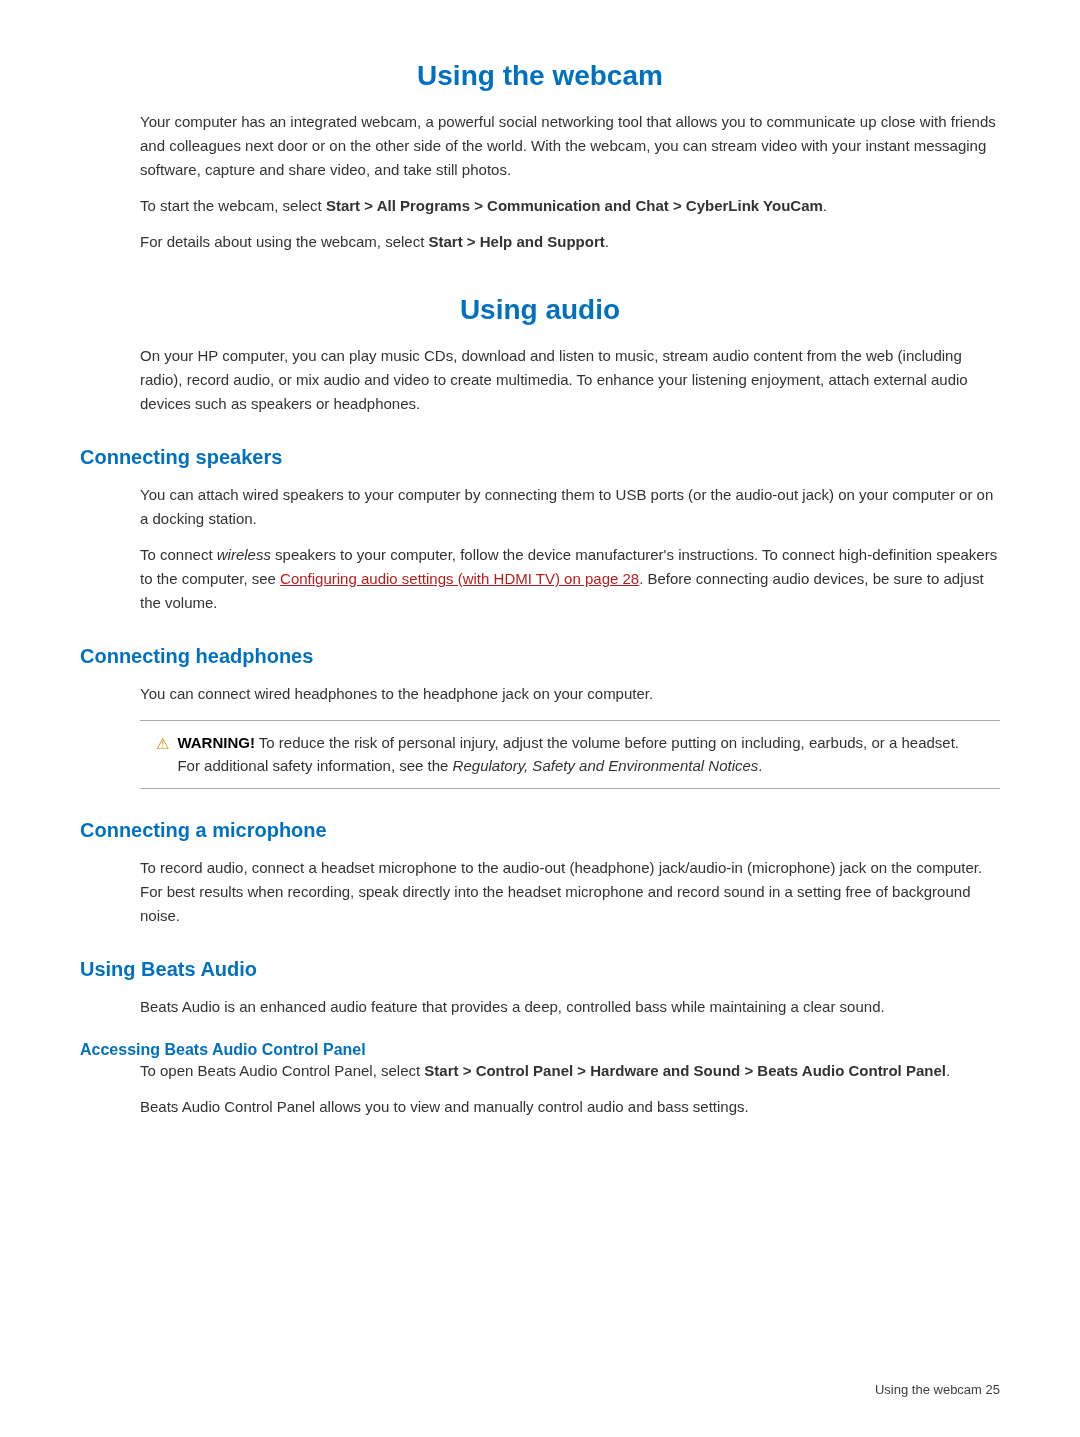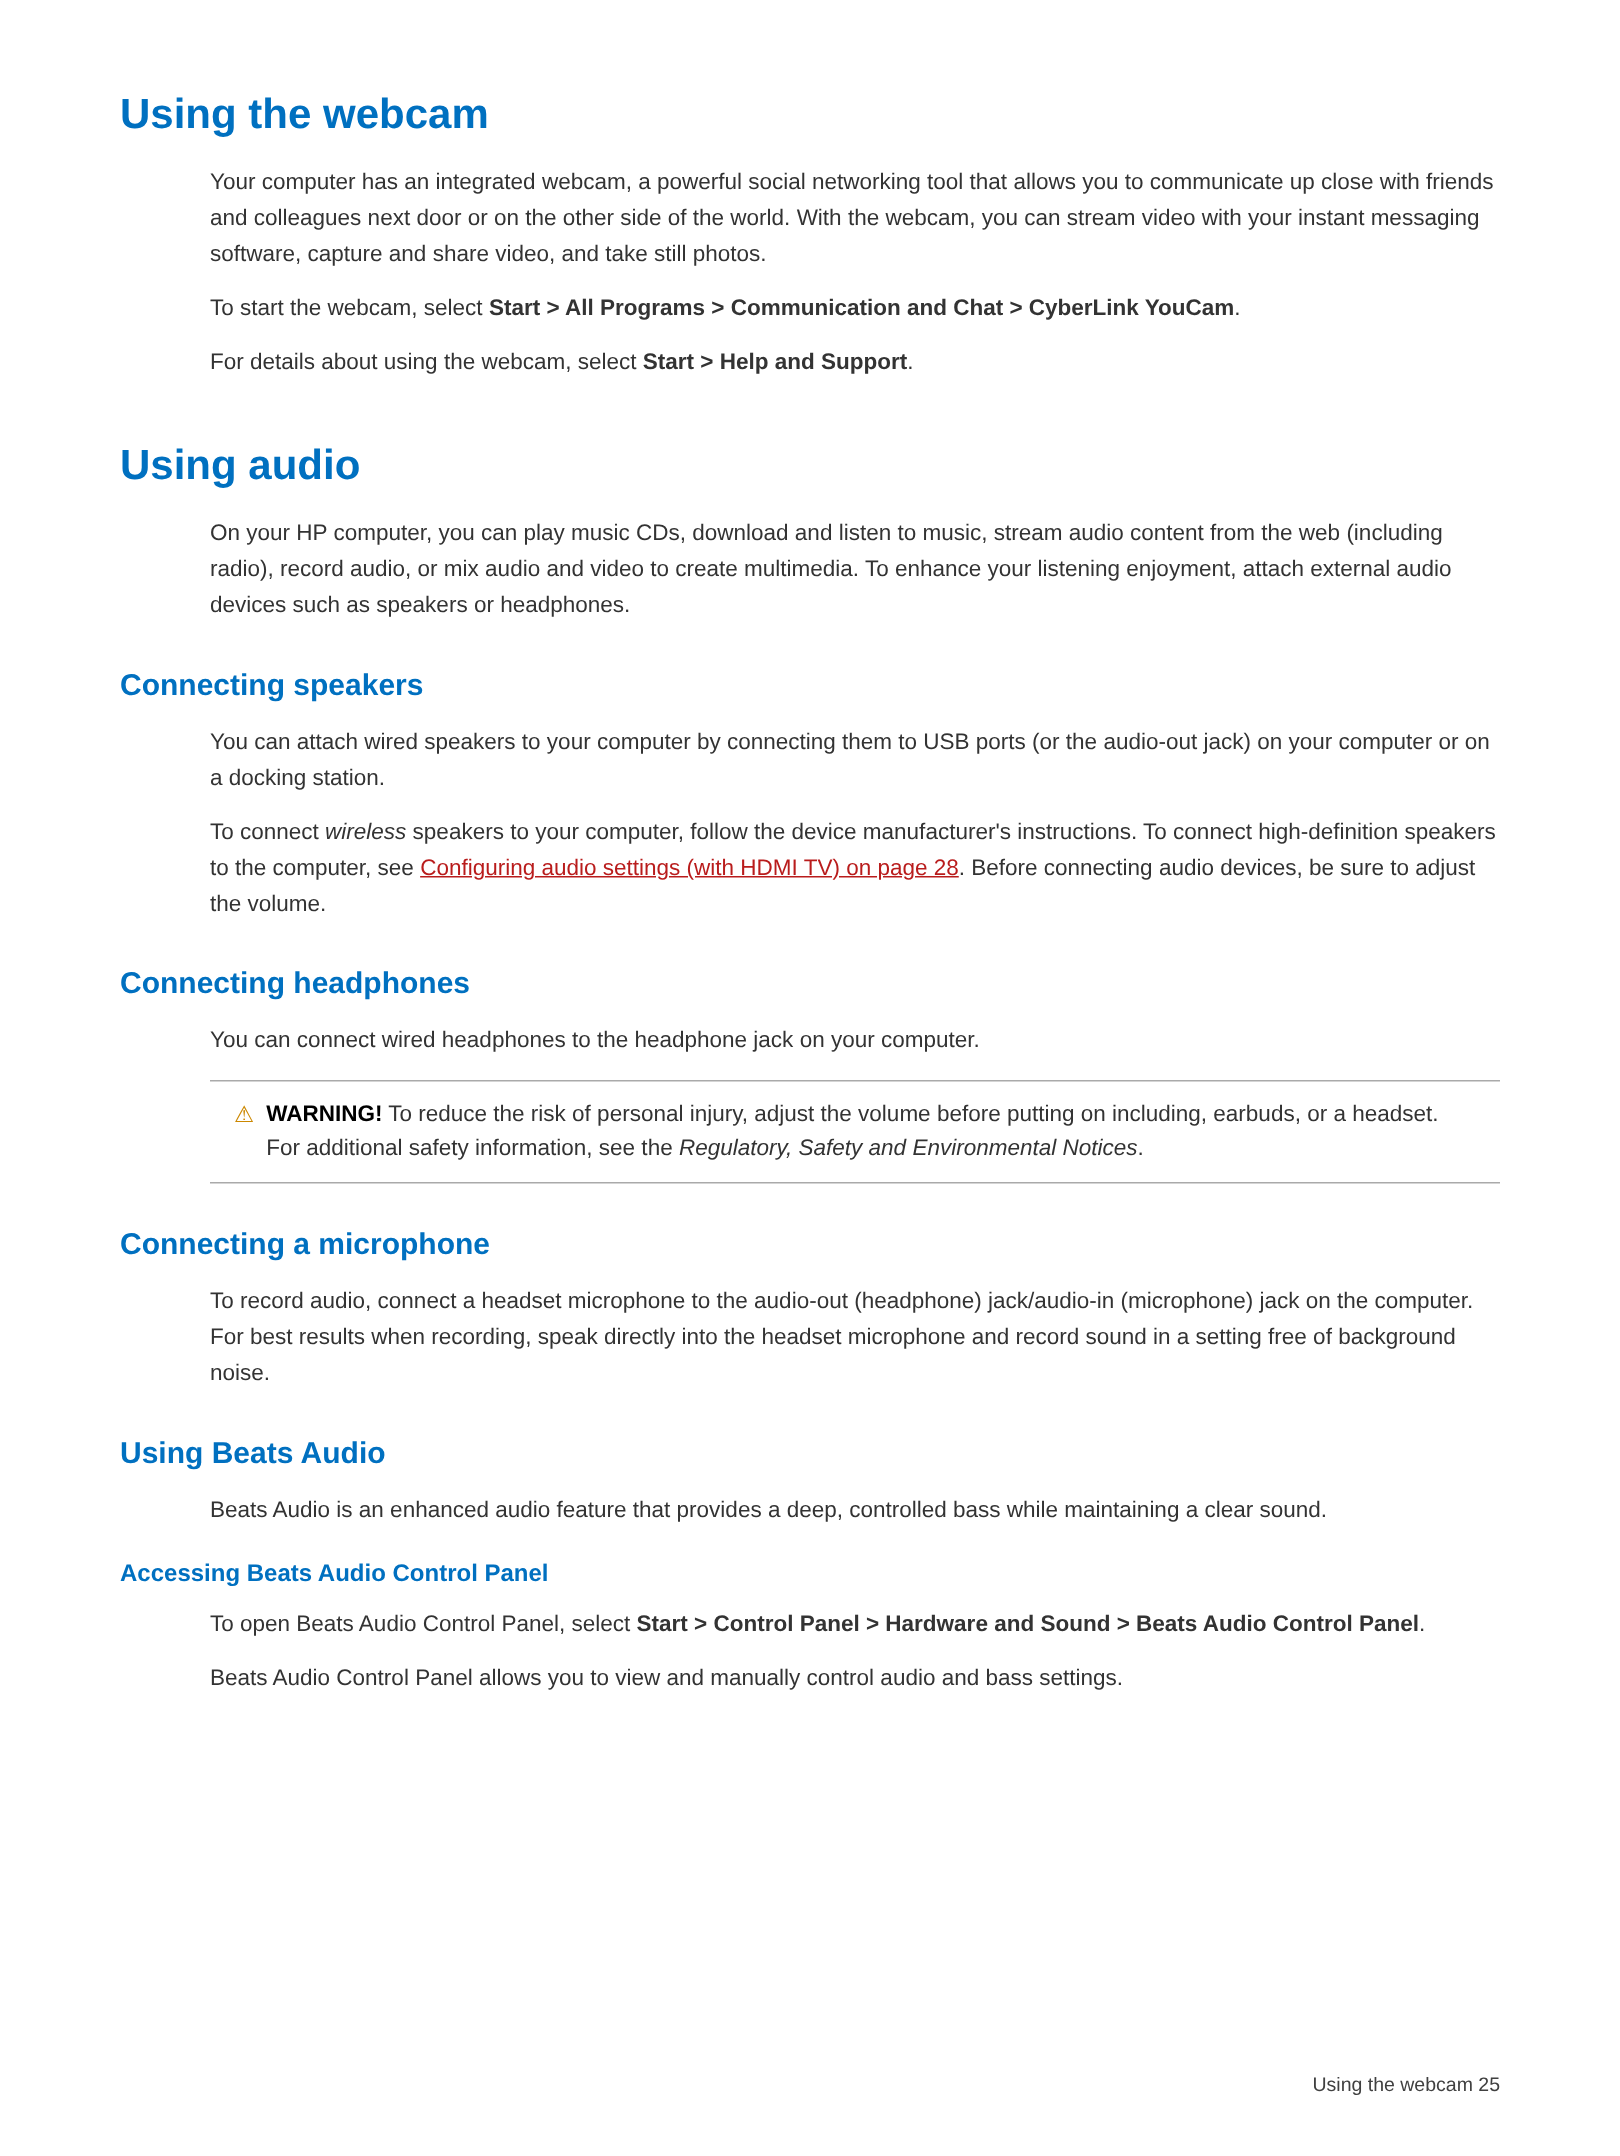--- a/index.html
+++ b/index.html
@@ -18,35 +18,35 @@
       padding: 60px 80px 80px 80px;
       position: relative;
     }
 
     .section-title-large {
       font-size: 28px;
       font-weight: bold;
       color: #0070c0;
       margin-bottom: 18px;
       margin-top: 40px;
+      text-align: center;
     }
 
     .section-title-medium {
       font-size: 20px;
       font-weight: bold;
       color: #0070c0;
       margin-bottom: 14px;
       margin-top: 30px;
     }
 
     .section-title-small {
       font-size: 16px;
       font-weight: bold;
       color: #0070c0;
-      margin-bottom: 12px;
       margin-top: 22px;
     }
 
     .content-block {
       margin-left: 60px;
       margin-bottom: 14px;
       line-height: 1.55;
       color: #333333;
     }
 

